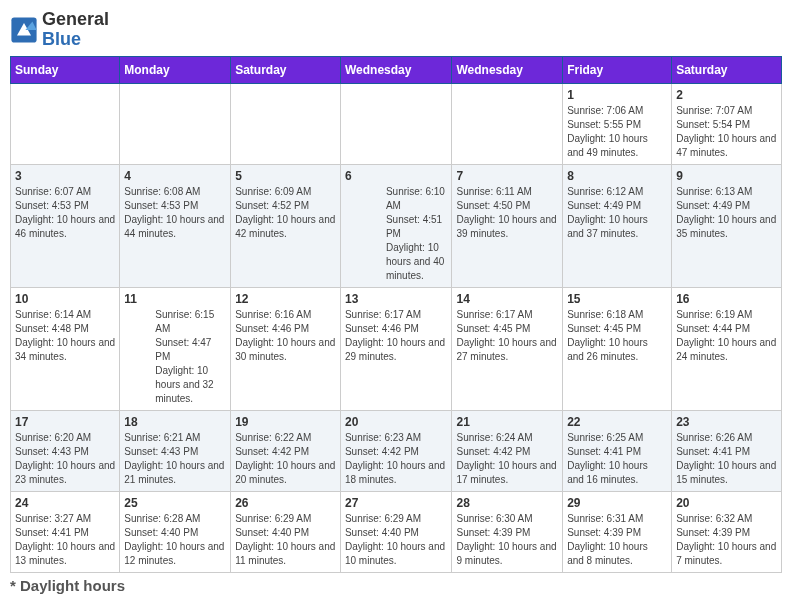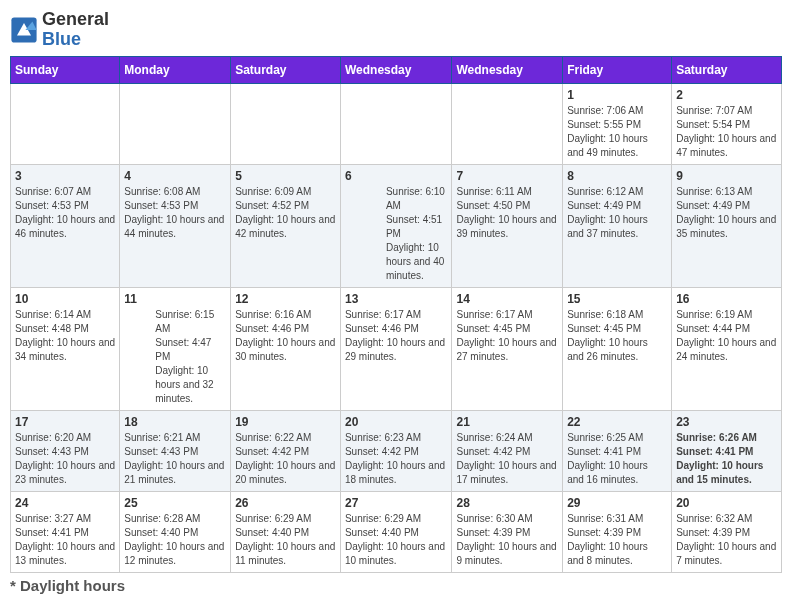--- a/index.html
+++ b/index.html
@@ -259,21 +259,21 @@
 Daylight: 10 hours and 17 minutes.</div>
         </td>
         <td>
           <div class="day-num">22</div>
           <div class="day-info" style="white-space: pre-line;">Sunrise: 6:25 AM
 Sunset: 4:41 PM
 Daylight: 10 hours and 16 minutes.</div>
         </td>
         <td>
           <div class="day-num">23</div>
-          <div class="day-info" style="white-space: pre-line; font-weight: bold;">Sunrise: 6:26 AM
+          <div class="day-info" style="white-space: pre-line;">Sunrise: 6:26 AM
 Sunset: 4:41 PM
 Daylight: 10 hours and 15 minutes.</div>
         </td>
       </tr>
       <tr>
         <td>
           <div class="day-num">24</div>
           <div class="day-info" style="white-space: pre-line;">Sunrise: 3:27 AM
 Sunset: 4:41 PM
 Daylight: 10 hours and 13 minutes.</div>

